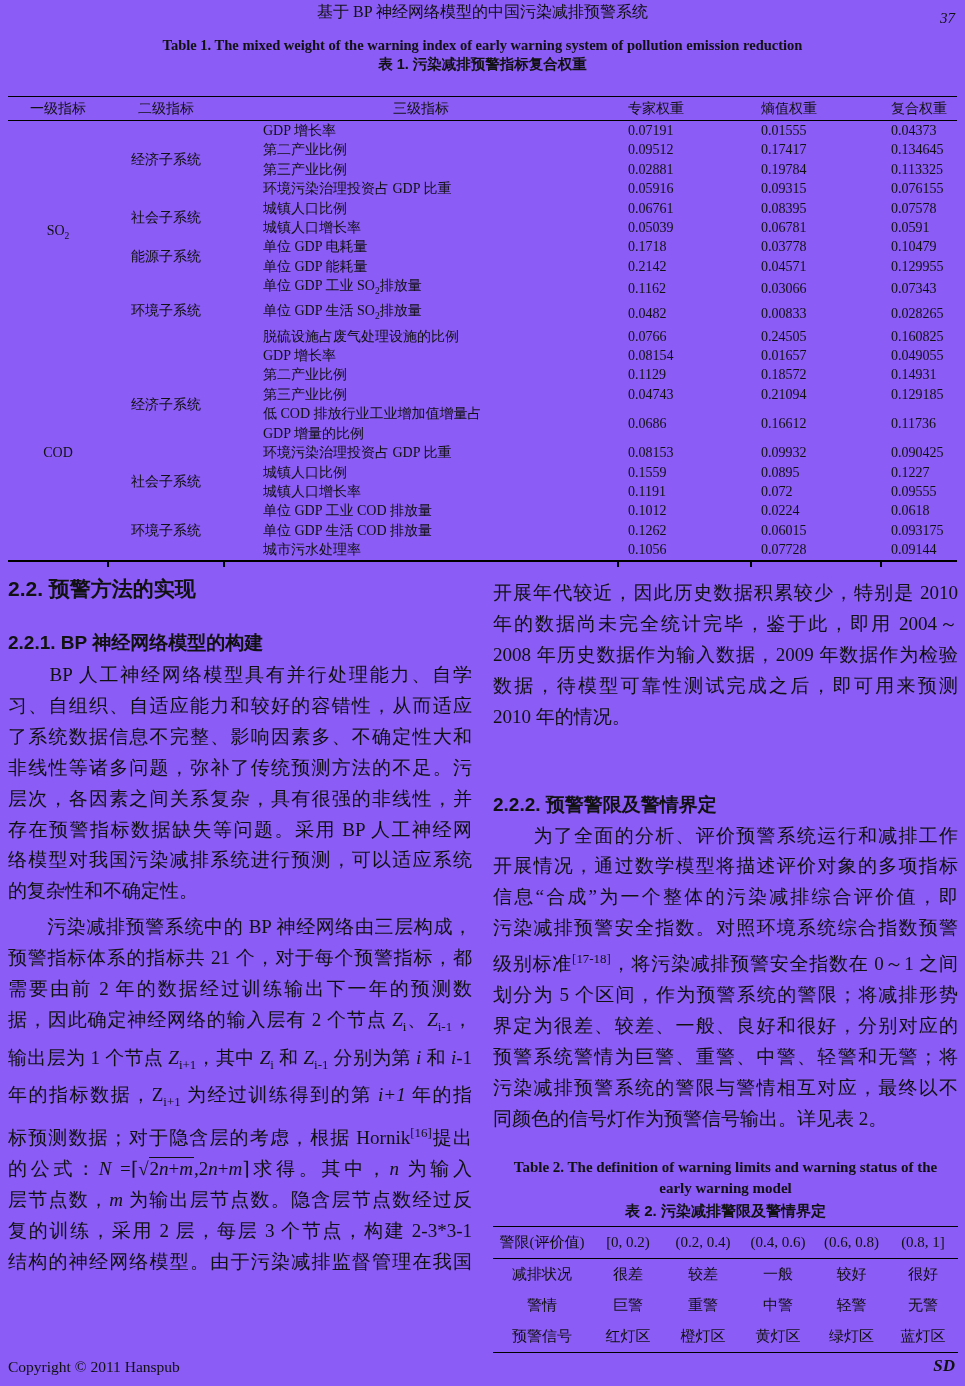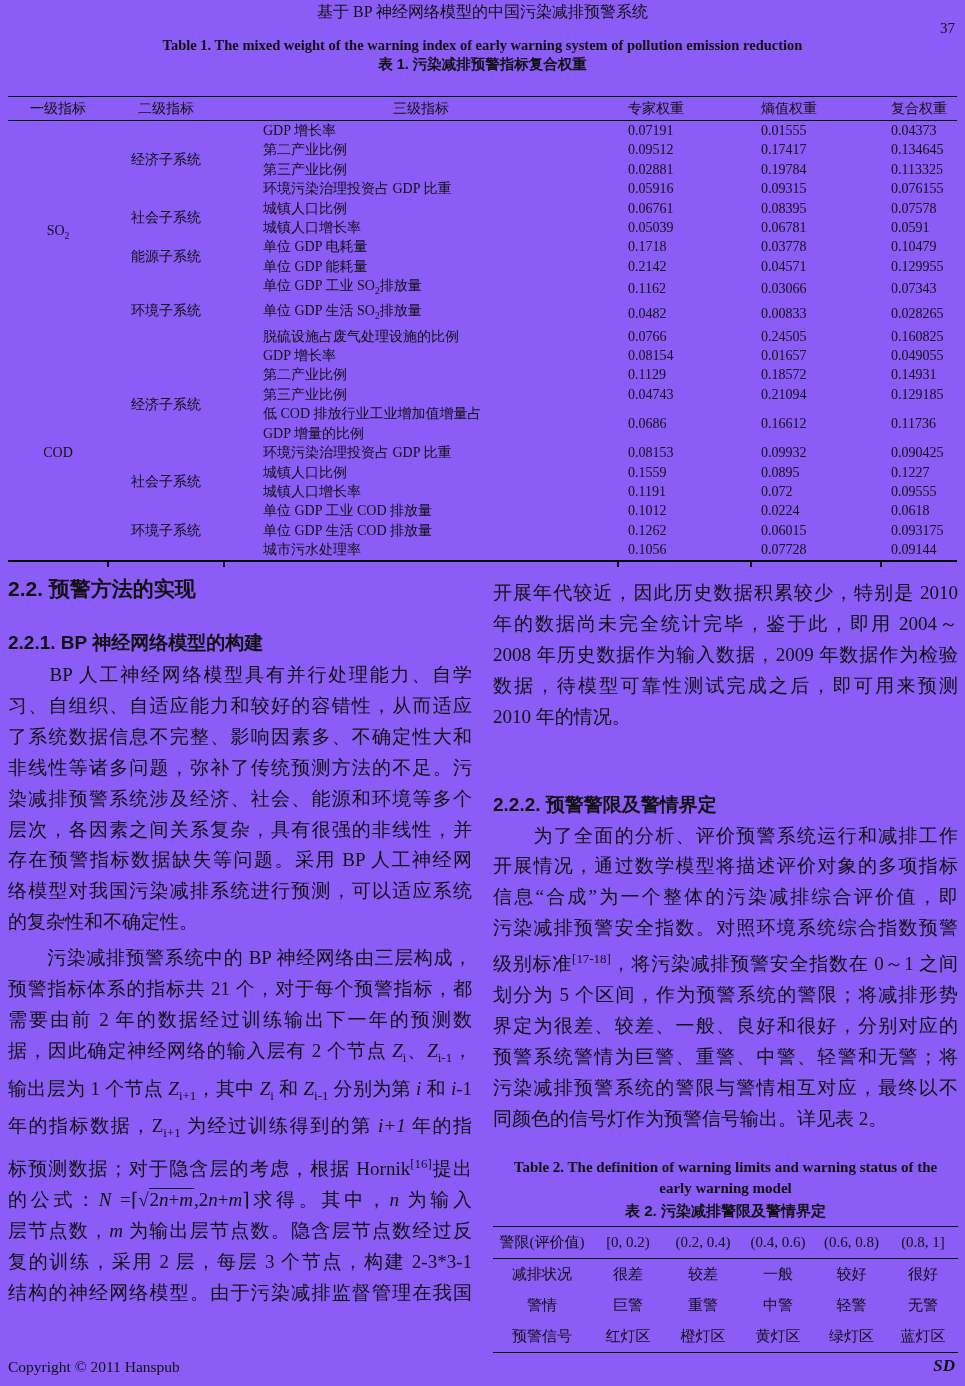--- a/index.html
+++ b/index.html
@@ -5,21 +5,21 @@
   html,body{margin:0;padding:0;background:#e8e8e8;}
   .page{
     position:relative;width:965px;height:1386px;margin:0 auto;
     background:#8b5cf6;color:#111;
     font-family:"Liberation Serif","DejaVu Serif",serif;
     overflow:hidden;
   }
   
   .running-head{position:absolute;top:2px;left:0;width:100%;text-align:center;
     font-size:16px;line-height:20px;}
-  .page-number{position:absolute;top:18px;right:10px;font-size:15px;line-height:20px;}
+  .page-number{position:absolute;top:8px;right:10px;font-size:15px;line-height:20px;font-style:italic;}
   
   .t1-cap{position:absolute;top:36px;left:0;width:100%;text-align:center;
     font-weight:bold;font-size:14.5px;line-height:19px;}
   .t1-cap .zh{font-family:"Liberation Sans","DejaVu Sans",sans-serif;font-size:14.5px;}
   
   .t1-wrap{position:absolute;top:96px;left:8px;width:949px;}
   table{border-collapse:collapse;table-layout:fixed;}
   .t1{width:949px;font-size:14px;}
   .t1 th{font-weight:normal;height:21px;vertical-align:middle;}
   .t1 thead tr{border-top:1.5px solid #000;border-bottom:1px solid #000;}
@@ -238,21 +238,20 @@
   </div>
 
   <div class="col col-left">
     <h2 class="sec">2.2.  预警方法的实现</h2>
     <h3 class="sec">2.2.1. BP 神经网络模型的构建</h3>
     <div class="para">
         <div class="line j">　　BP 人工神经网络模型具有并行处理能力、自学</div>
         <div class="line j">习、自组织、自适应能力和较好的容错性，从而适应</div>
         <div class="line j">了系统数据信息不完整、影响因素多、不确定性大和</div>
         <div class="line j">非线性等诸多问题，弥补了传统预测方法的不足。污</div>
-        <div class="line j">染减排预警系统涉及经济、社会、能源和环境等多个</div>
         <div class="line j">层次，各因素之间关系复杂，具有很强的非线性，并</div>
         <div class="line j">存在预警指标数据缺失等问题。采用 BP 人工神经网</div>
         <div class="line j">络模型对我国污染减排系统进行预测，可以适应系统</div>
         <div class="line">的复杂性和不确定性。</div>
       </div>
     <div class="para">
         <div class="line j">　　污染减排预警系统中的 BP 神经网络由三层构成，</div>
         <div class="line j">预警指标体系的指标共 21 个，对于每个预警指标，都</div>
         <div class="line j">需要由前 2 年的数据经过训练输出下一年的预测数</div>
         <div class="line j">据，因此确定神经网络的输入层有 2 个节点 <i>Z</i><sub>i</sub>、<i>Z</i><sub>i-1</sub>，</div>

